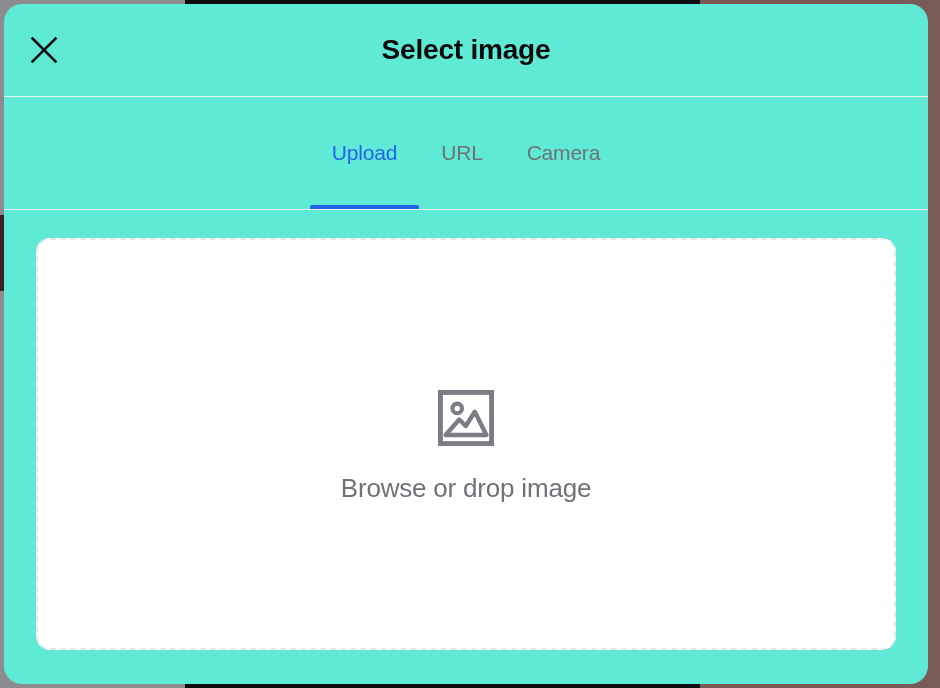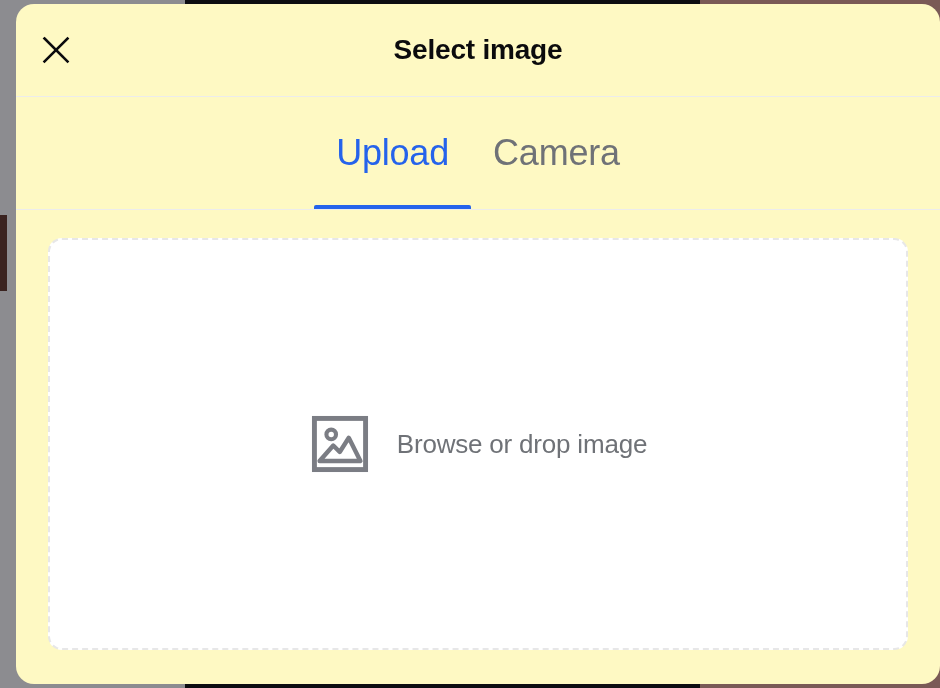--- a/index.html
+++ b/index.html
@@ -35,25 +35,25 @@
     top: 215px;
     width: 7px;
     height: 76px;
     background: #3a2320;
     z-index: 1;
   }
 
   
   .modal {
     position: absolute;
-    left: 16px;
+    left: 4px;
     top: 4px;
     width: 924px;
     height: 680px;
-    background: #fef9c3;
+    background: #5eead4;
     border-radius: 18px;
     z-index: 2;
     overflow: hidden;
     display: flex;
     flex-direction: column;
   }
 
   
   .modal-header {
     position: relative;
@@ -103,21 +103,21 @@
     justify-content: center;
     gap: 0;
   }
   .tab {
     position: relative;
     height: 112px;
     padding: 0 22px;
     display: flex;
     align-items: center;
     justify-content: flex-start;
-    font-size: 36px;
+    font-size: 21px;
     color: #6f7277;
     background: transparent;
     border: none;
     cursor: pointer;
     font-family: inherit;
     letter-spacing: -0.2px;
   }
   .tab.active {
     color: #2563eb;
   }
@@ -138,21 +138,21 @@
     padding: 28px 32px 34px 32px;
     box-sizing: border-box;
   }
   .dropzone {
     width: 100%;
     height: 100%;
     box-sizing: border-box;
     border: 2px dashed #e7e7e8;
     border-radius: 14px;
     display: flex;
-    flex-direction: row;
+    flex-direction: column;
     align-items: center;
     justify-content: center;
     gap: 26px;
     background: #ffffff;
     cursor: pointer;
   }
   .dropzone-icon {
     width: 62px;
     height: 62px;
     display: block;
@@ -182,20 +182,23 @@
         <line x1="3.5" y1="3.5" x2="26.5" y2="26.5" stroke="#0b0b0d" stroke-width="2.6" stroke-linecap="square"></line>
         <line x1="26.5" y1="3.5" x2="3.5" y2="26.5" stroke="#0b0b0d" stroke-width="2.6" stroke-linecap="square"></line>
       </svg>
     </button>
     <h1 class="modal-title">Select image</h1>
   </div>
 
   <div class="tabs-row">
     <button class="tab active">
       <span>Upload</span>
+    </button>
+    <button class="tab">
+      <span>URL</span>
     </button>
     <button class="tab">
       <span>Camera</span>
     </button>
   </div>
 
   <div class="modal-body">
     <div class="dropzone">
       <svg class="dropzone-icon" viewBox="0 0 24 24" fill="none">
         <rect x="2.1" y="2.1" width="19.8" height="19.8" stroke="#7b7d84" stroke-width="1.9"></rect>

